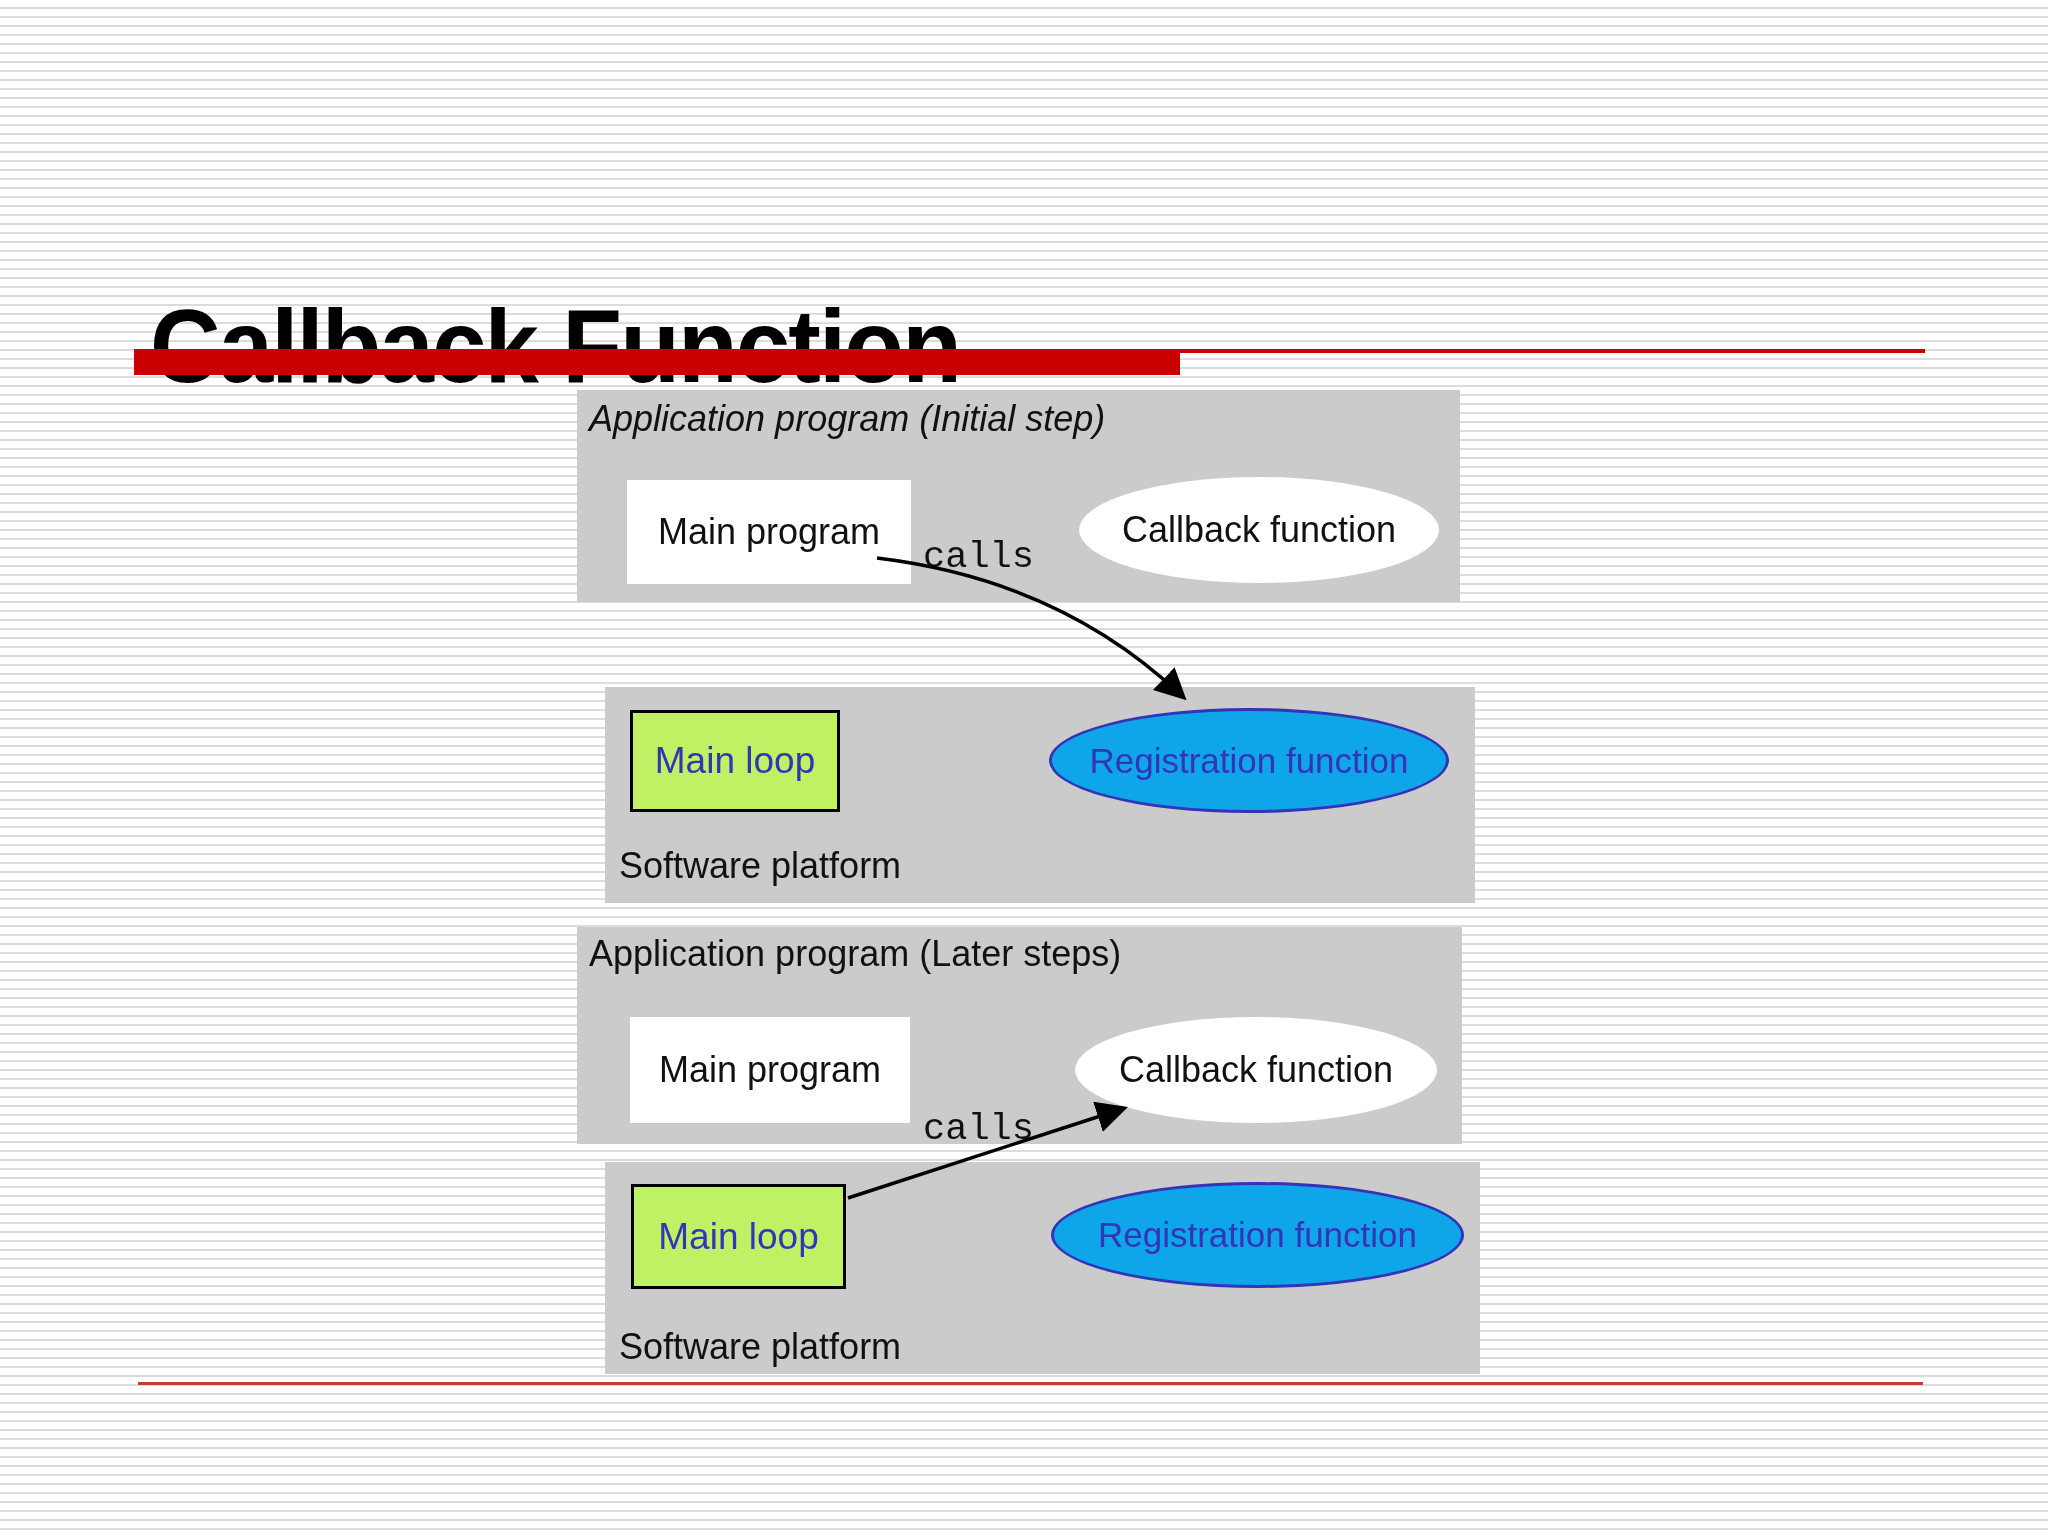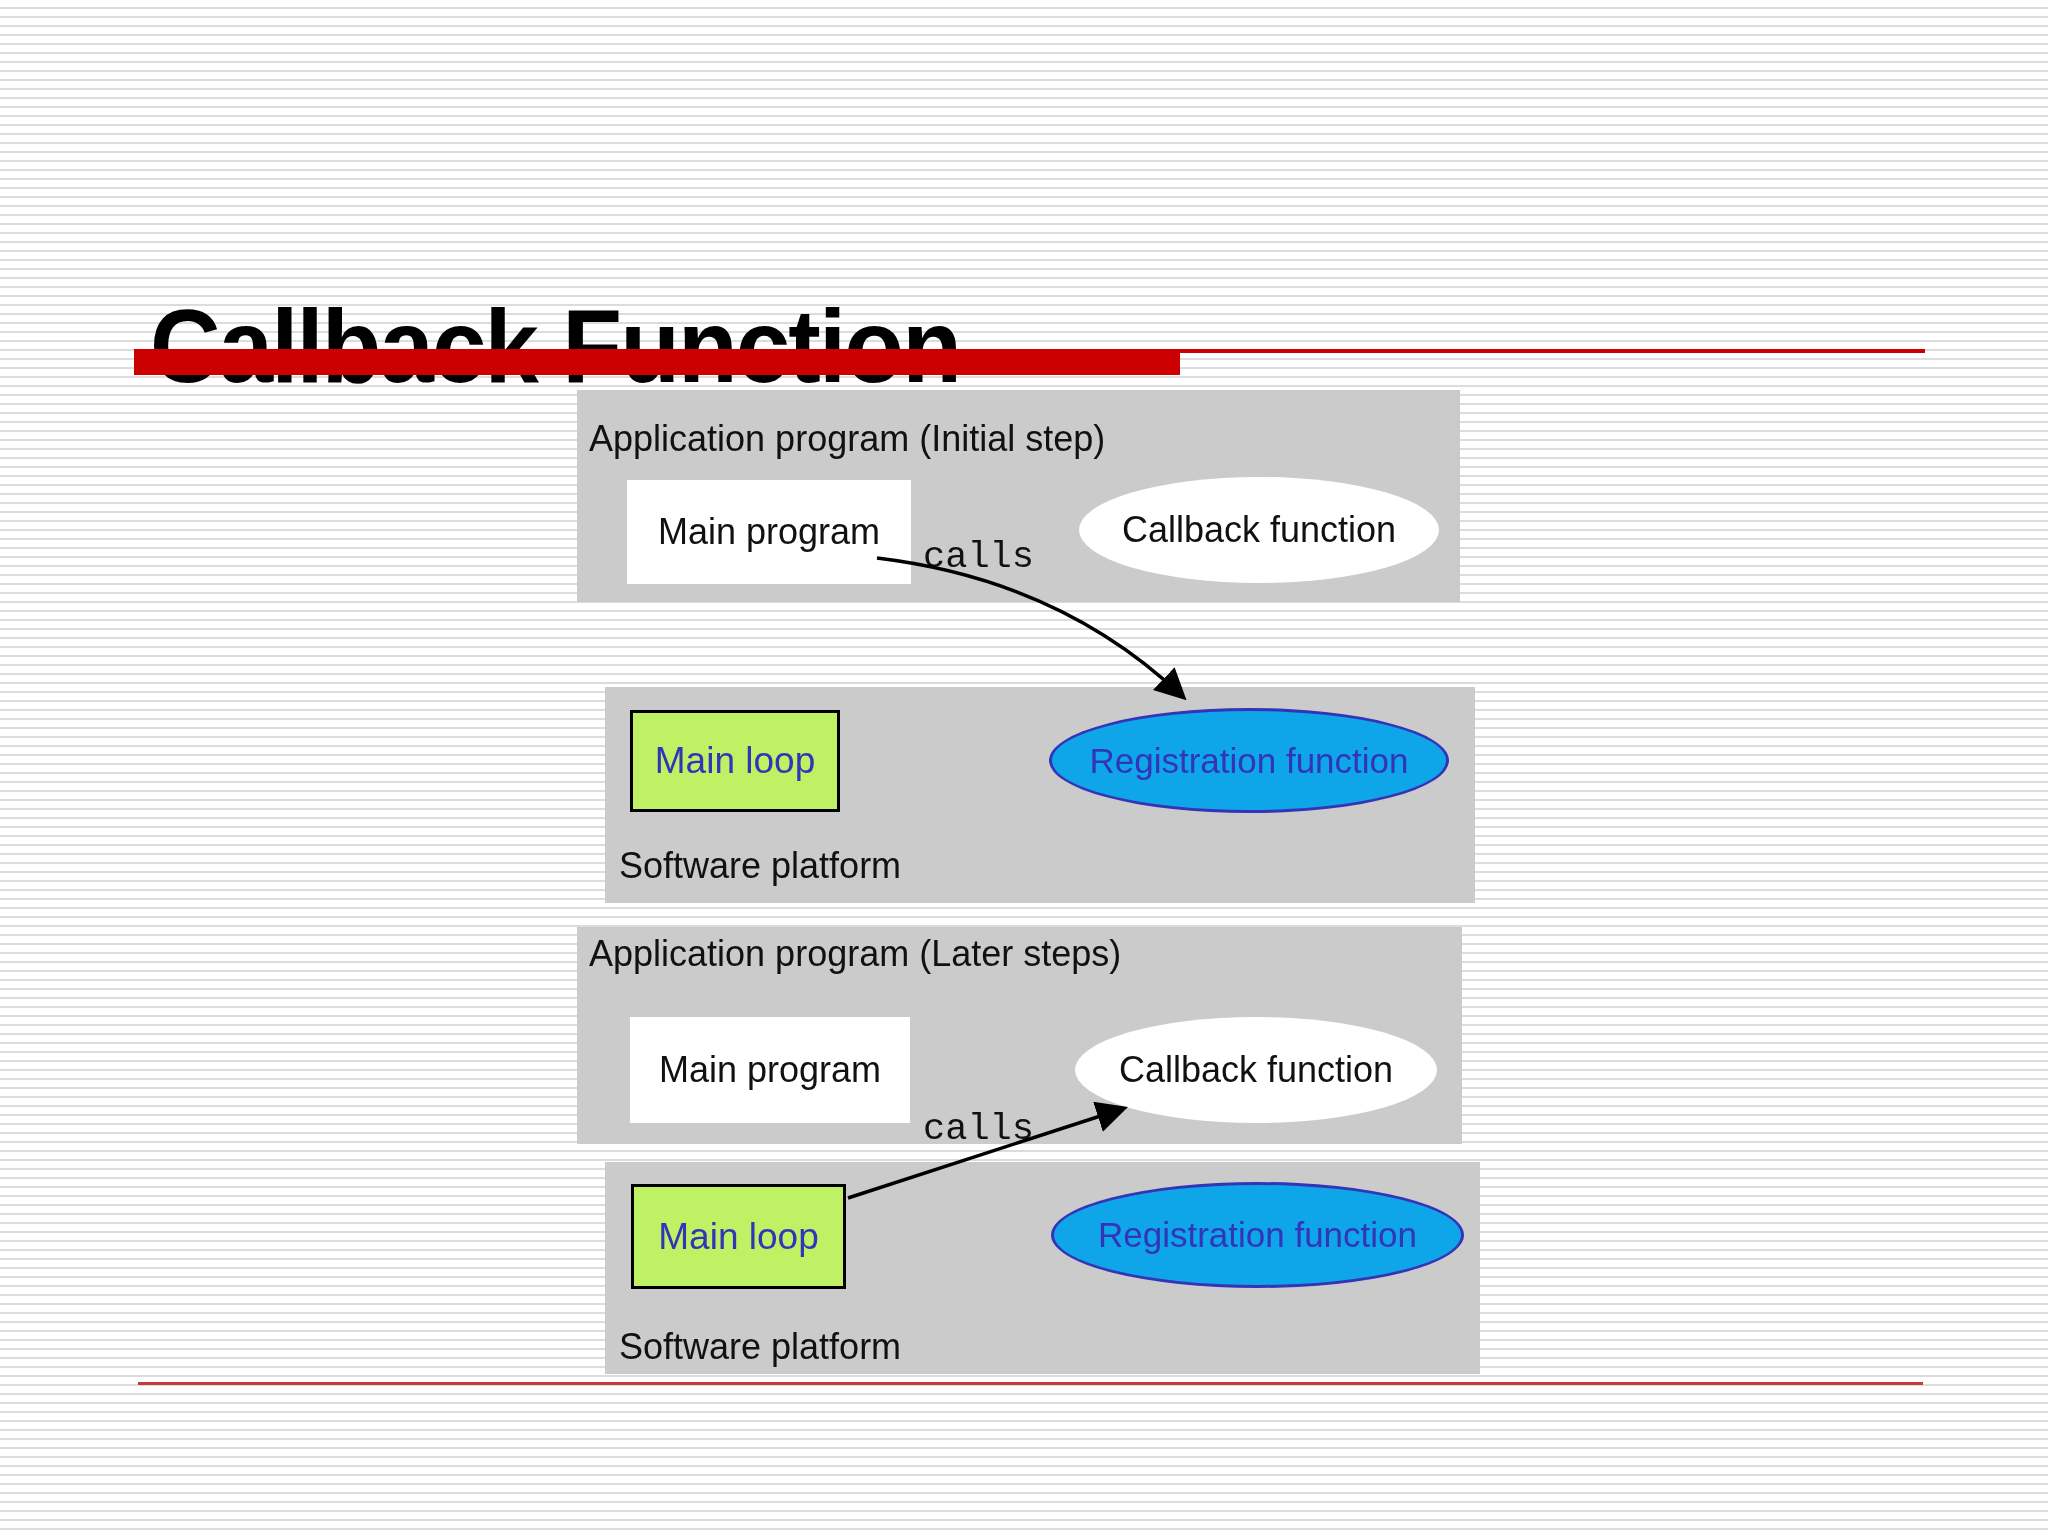--- a/index.html
+++ b/index.html
@@ -139,21 +139,21 @@
 <body>
 
 <div class="slide">
 
   <h1 class="page-title">Callback Function</h1>
 
   <div class="accent-bar"></div>
   <div class="accent-line"></div>
 
   <div class="panel panel-app-initial">
-    <div class="panel-label" style="left:12px; top:28px;">Application program (Initial step)</div>
+    <div class="panel-label" style="left:12px; top:8px;font-style:italic;">Application program (Initial step)</div>
     <div class="white-box" style="left:18px; top:90px; width:284px; height:104px;">Main program</div>
     <div class="white-ellipse" style="left:502px; top:87px; width:360px; height:106px;">Callback function</div>
   </div>
 
   <div class="panel panel-platform-top">
     <div class="blue-box" style="left:25px; top:23px; width:204px; height:96px;">Main loop</div>
     <div class="blue-ellipse" style="left:444px; top:21px; width:394px; height:99px;">Registration function</div>
     <div class="panel-label" style="left:14px; top:158px;">Software platform</div>
   </div>
 

